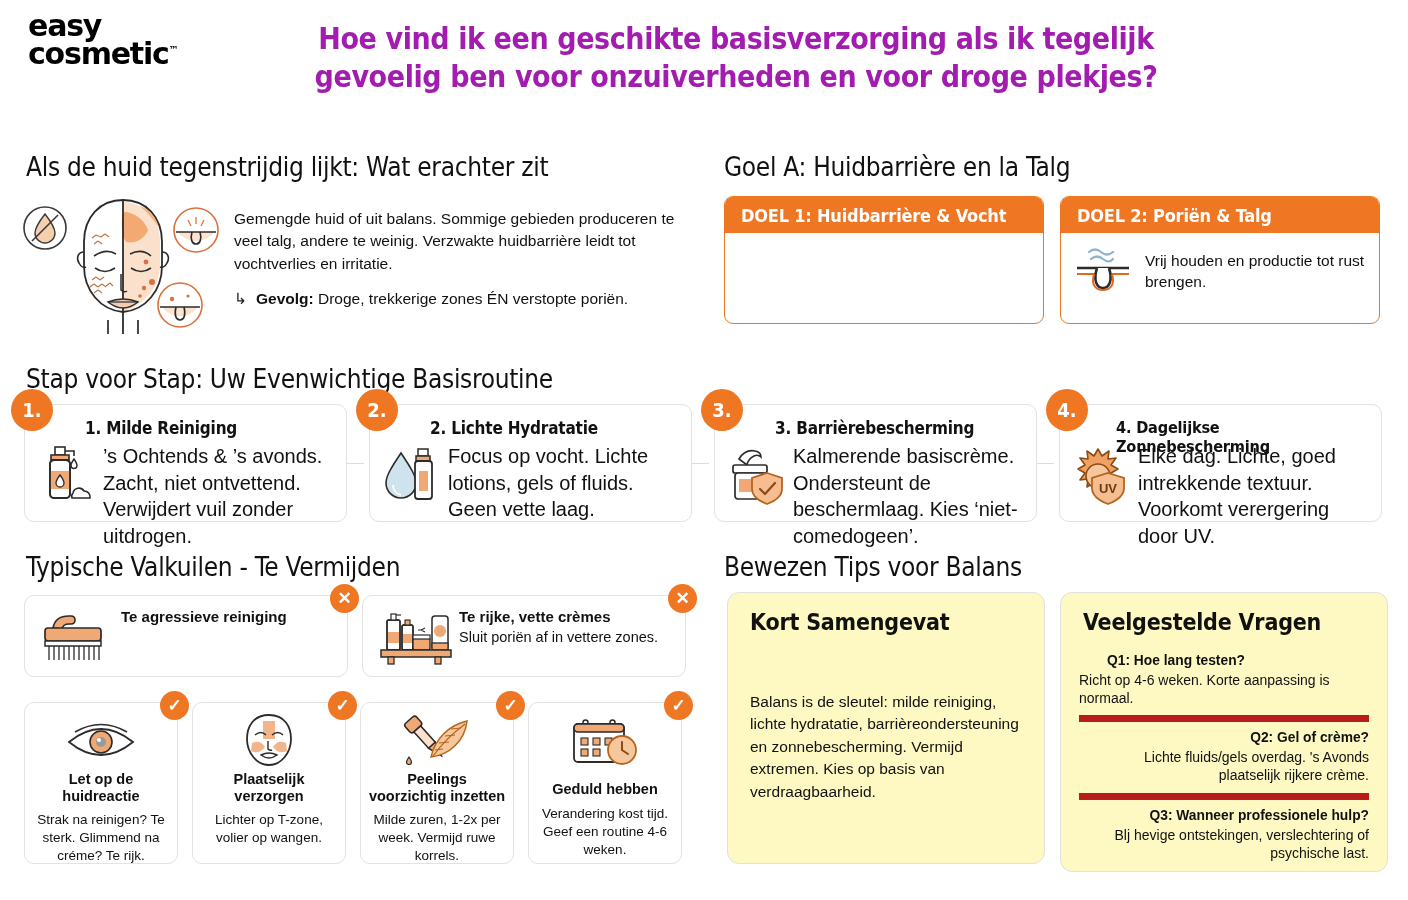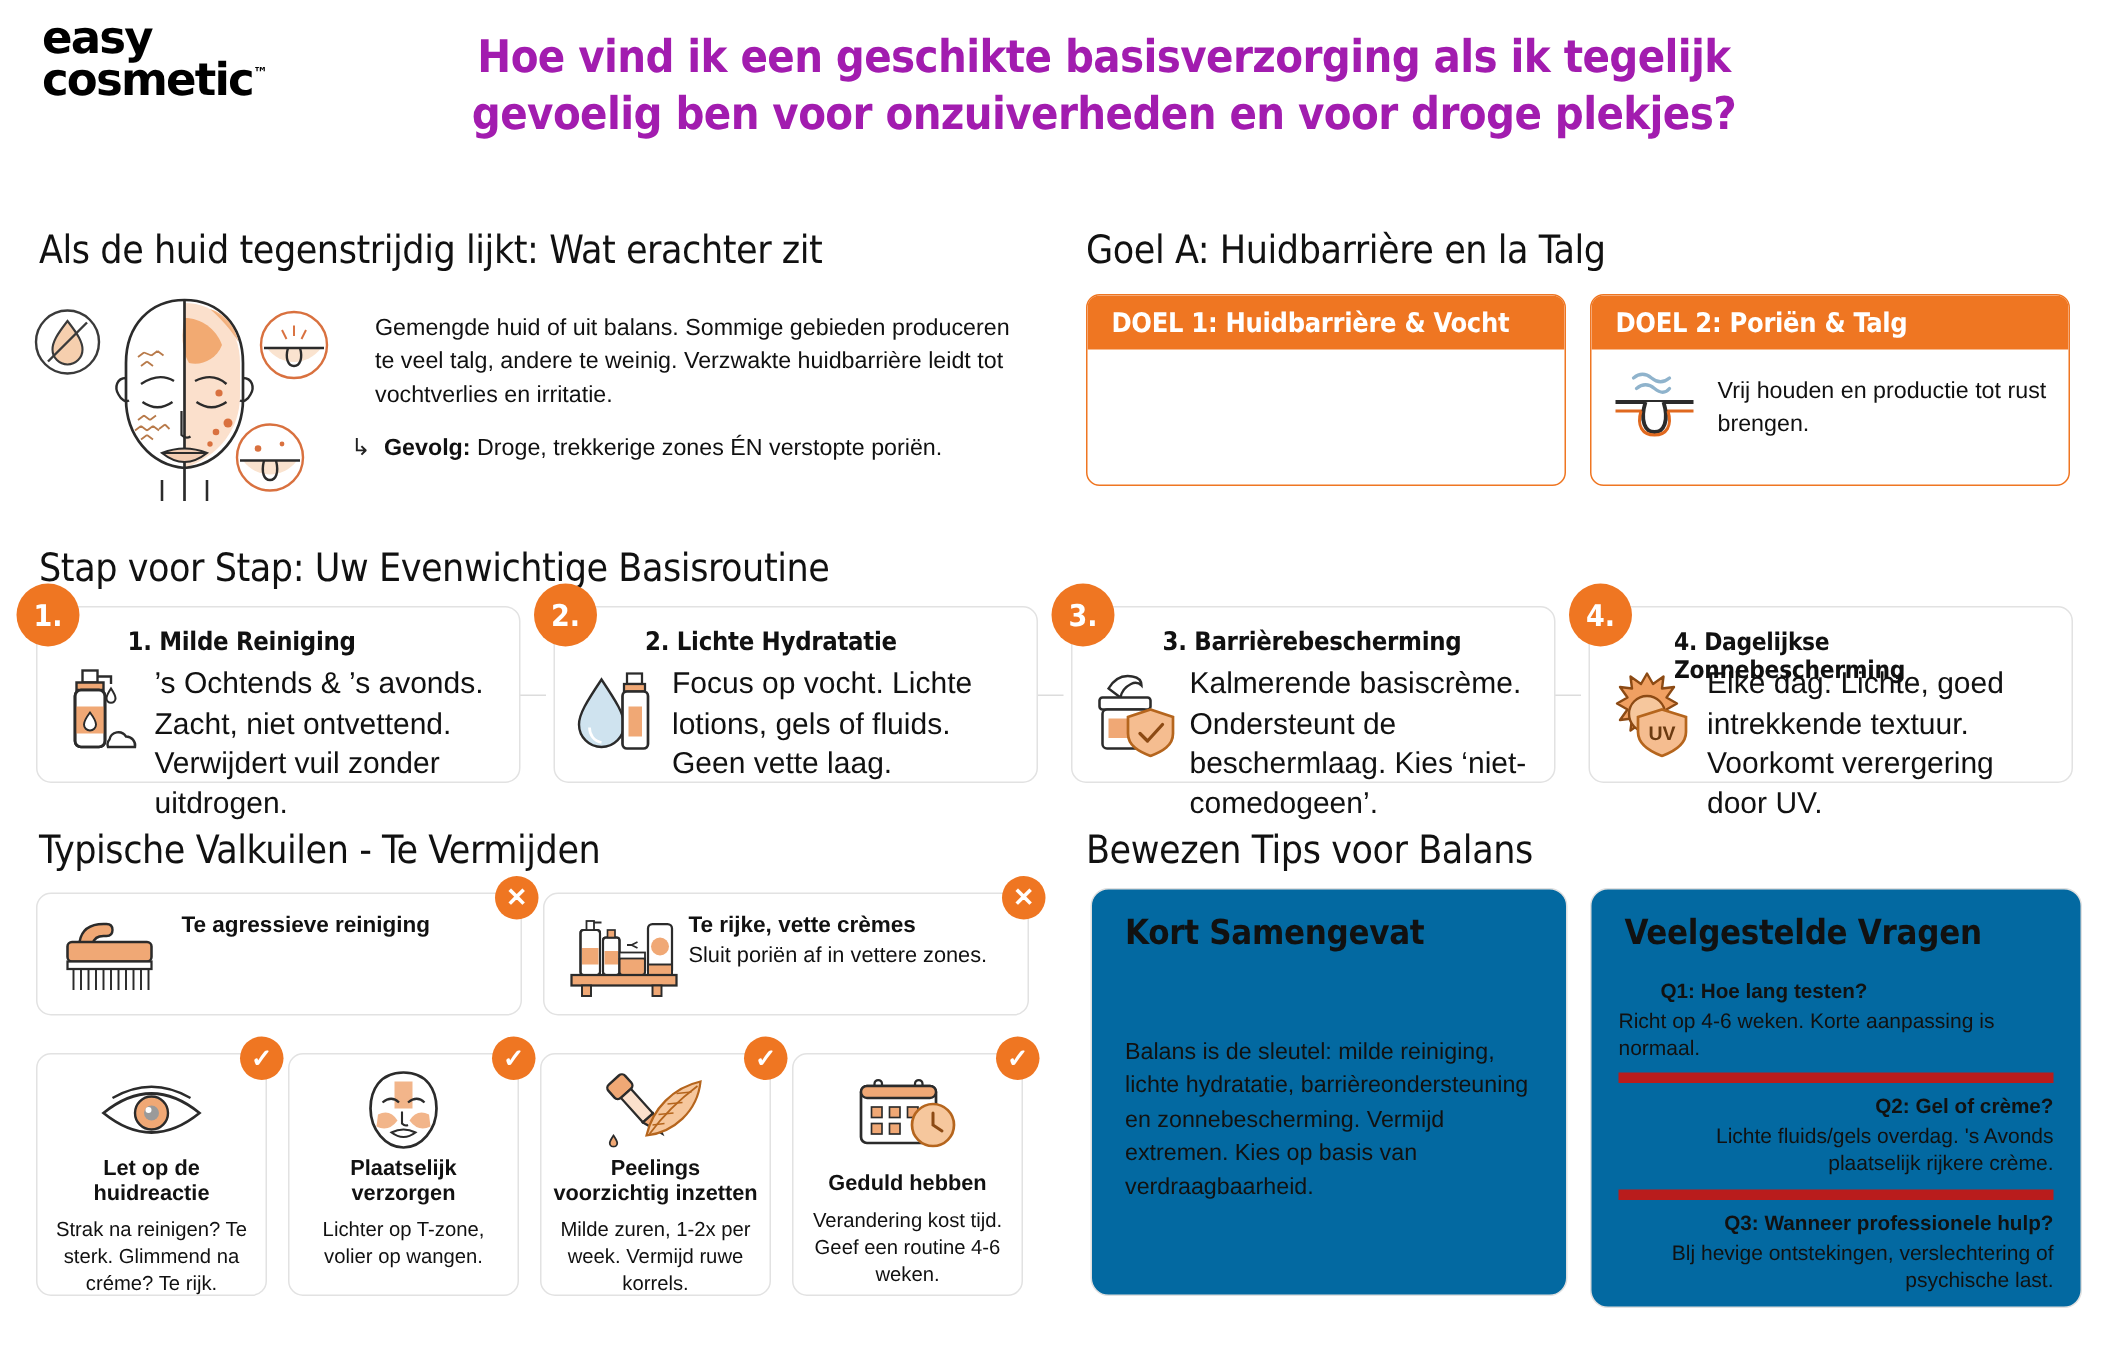--- a/index.html
+++ b/index.html
@@ -40,29 +40,29 @@
   .sec-h {
     font-family:"DejaVu Sans Condensed","Liberation Sans Narrow","Liberation Sans",sans-serif;
     font-weight:normal;
     font-size:26px;
     color:#111;
     letter-spacing:-0.3px;
     position:absolute;
   }
   .gray-card {
     position:absolute;
-    background:#0369a1;
+    background:#fef9c3;
     border:1px solid #e0e0e0;
     border-radius:12px;
   }
 
   
   #sec1-art { position:absolute; left:20px; top:192px; width:206px; height:142px; }
   #sec1-text { position:absolute; left:234px; top:208px; width:452px; }
-  #sec1-text .p1 { font-size:15.5px; line-height:1.45;margin-left:16px; }
+  #sec1-text .p1 { font-size:15.5px; line-height:1.45; }
   #sec1-gevolg { position:absolute; left:234px; top:288px; width:460px;
      font-size:15.5px; line-height:1.4; }
   #sec1-gevolg .arrow { display:inline-block; width:22px; color:#222; }
   #sec1-gevolg b { font-weight:bold; }
 
   
   .goal-card {
     position:absolute; top:196px; width:320px; height:128px;
     border:1.5px solid #ef7622;
     border-radius:9px;

